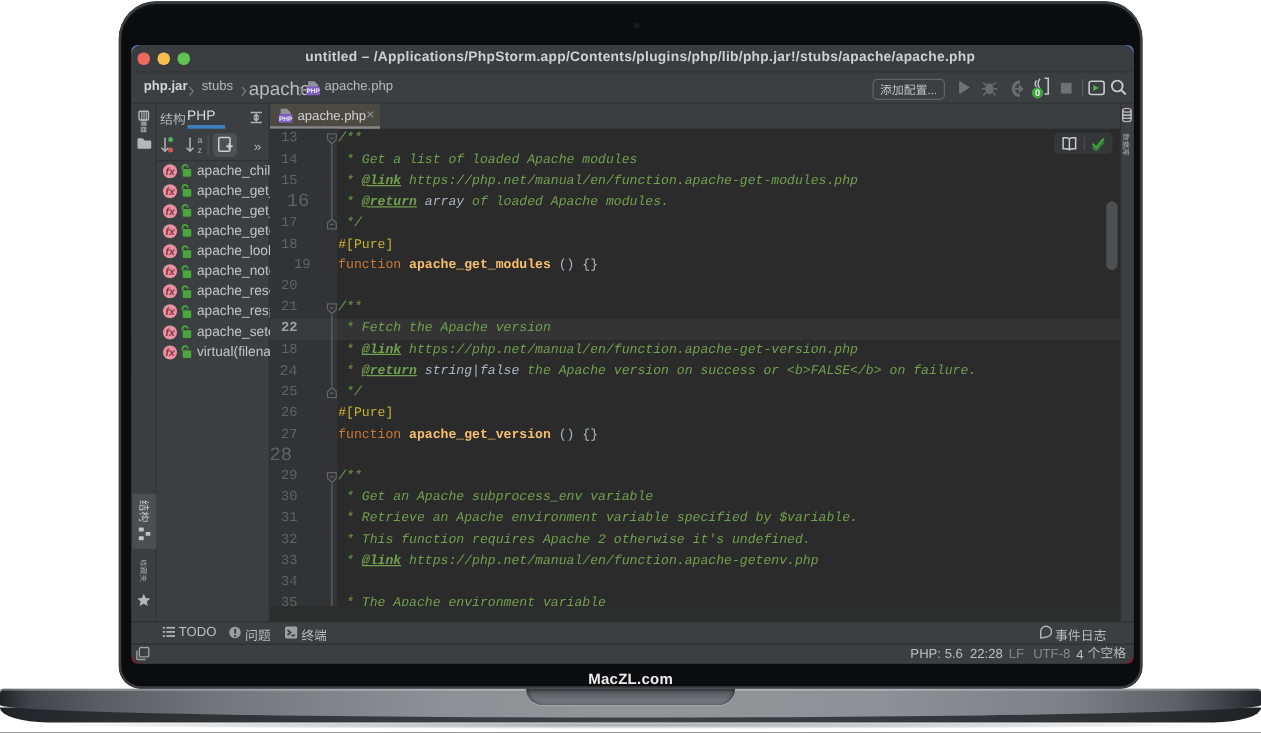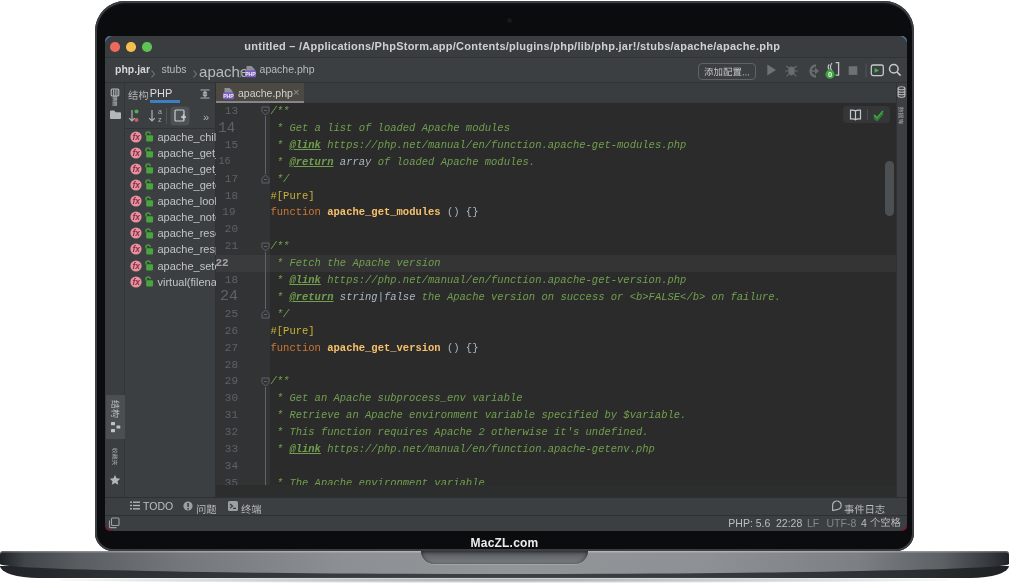--- a/index.html
+++ b/index.html
@@ -266,48 +266,48 @@
         <rect x="1" y="5.2" width="11" height="7" rx="1.2" fill="#7c5cc0"></rect>
         <text x="6.5" y="10.6" font-family="Liberation Sans" font-size="5.2" font-weight="bold" fill="#eee" text-anchor="middle">PHP</text>
       </svg></div>
 <div class="a" style="left:133px;top:51px;font-size:10.5px;color:#cfd1d3">apache.php</div>
 <div class="a" style="left:188px;top:50.5px;font-size:11px;color:#95989a">×</div>
 <div class="a" style="left:110.5px;top:65px;width:88.5px;height:2.5px;background:#848688"></div>
 <div class="a" style="left:110.5px;top:67.5px;width:54.9px;height:381.5px;background:#313335"></div>
 <div class="a" style="left:110.5px;top:219.6px;width:680px;height:16.9px;background:rgba(255,255,255,0.045)"></div>
 <div class="a mono" style="left:110.5px;top:67.50px;width:22.5px;text-align:right;color:#5f6366;font-weight:normal;font-size:11px">13</div>
 <div class="a mono" style="left:165.5px;top:67.50px;"><span class="c">/**</span></div>
-<div class="a mono" style="left:110.5px;top:84.40px;width:22.5px;text-align:center;color:#5f6366;font-weight:normal;font-size:14px">14</div>
+<div class="a mono" style="left:110.5px;top:84.40px;width:22.5px;text-align:right;color:#5f6366;font-weight:normal;font-size:11px">14</div>
 <div class="a mono" style="left:165.5px;top:84.40px;"><span class="c"> * Get a list of loaded Apache modules</span></div>
 <div class="a mono" style="left:110.5px;top:101.30px;width:22.5px;text-align:right;color:#5f6366;font-weight:normal;font-size:11px">15</div>
 <div class="a mono" style="left:165.5px;top:101.30px;"><span class="c"> * <span class="t">@link</span> https://php.net/manual/en/function.apache-get-modules.php</span></div>
-<div class="a mono" style="left:103px;top:118.20px;width:22.5px;text-align:right;color:#5f6366;font-weight:normal;font-size:10px">16</div>
+<div class="a mono" style="left:120px;top:118.20px;width:22.5px;text-align:right;color:#5f6366;font-weight:normal;font-size:15px">16</div>
 <div class="a mono" style="left:165.5px;top:118.20px;"><span class="c"> * <span class="t">@return</span> <span class="y">array</span> of loaded Apache modules.</span></div>
 <div class="a mono" style="left:110.5px;top:135.10px;width:22.5px;text-align:right;color:#5f6366;font-weight:normal;font-size:11px">17</div>
 <div class="a mono" style="left:165.5px;top:135.10px;"><span class="c"> */</span></div>
 <div class="a mono" style="left:110.5px;top:152.00px;width:22.5px;text-align:right;color:#5f6366;font-weight:normal;font-size:11px">18</div>
 <div class="a mono" style="left:165.5px;top:152.00px;"><span class="m">#[Pure]</span></div>
-<div class="a mono" style="left:108px;top:168.90px;width:22.5px;text-align:right;color:#5f6366;font-weight:normal;font-size:11px">19</div>
+<div class="a mono" style="left:121px;top:168.90px;width:22.5px;text-align:right;color:#5f6366;font-weight:normal;font-size:11px">19</div>
 <div class="a mono" style="left:165.5px;top:168.90px;"><span class="k">function</span><span class="w"> </span><span class="fn">apache_get_modules</span><span class="w"> () {}</span></div>
 <div class="a mono" style="left:110.5px;top:185.80px;width:22.5px;text-align:right;color:#5f6366;font-weight:normal;font-size:11px">20</div>
 <div class="a mono" style="left:110.5px;top:202.70px;width:22.5px;text-align:right;color:#5f6366;font-weight:normal;font-size:11px">21</div>
 <div class="a mono" style="left:165.5px;top:202.70px;"><span class="c">/**</span></div>
-<div class="a mono" style="left:110.5px;top:219.60px;width:22.5px;color:#a2a2a2;font-weight:bold;font-size:11px">22</div>
+<div class="a mono" style="left:110.5px;top:219.60px;width:22.5px;text-align:right;color:#a2a2a2;font-weight:bold;font-size:11px">22</div>
 <div class="a mono" style="left:165.5px;top:219.60px;"><span class="c"> * Fetch the Apache version</span></div>
 <div class="a mono" style="left:110.5px;top:236.50px;width:22.5px;text-align:right;color:#5f6366;font-weight:normal;font-size:11px">18</div>
 <div class="a mono" style="left:165.5px;top:236.50px;"><span class="c"> * <span class="t">@link</span> https://php.net/manual/en/function.apache-get-version.php</span></div>
-<div class="a mono" style="left:110.5px;top:253.40px;width:22.5px;text-align:right;color:#5f6366;font-weight:normal;font-size:15px">24</div>
+<div class="a mono" style="left:110.5px;top:253.40px;width:22.5px;text-align:right;color:#5f6366;font-weight:normal;font-size:12px">24</div>
 <div class="a mono" style="left:165.5px;top:253.40px;"><span class="c"> * <span class="t">@return</span> <span class="y">string|false</span> the Apache version on success or &lt;b&gt;FALSE&lt;/b&gt; on failure.</span></div>
 <div class="a mono" style="left:110.5px;top:270.30px;width:22.5px;text-align:right;color:#5f6366;font-weight:normal;font-size:11px">25</div>
 <div class="a mono" style="left:165.5px;top:270.30px;"><span class="c"> */</span></div>
 <div class="a mono" style="left:110.5px;top:287.20px;width:22.5px;text-align:right;color:#5f6366;font-weight:normal;font-size:11px">26</div>
 <div class="a mono" style="left:165.5px;top:287.20px;"><span class="m">#[Pure]</span></div>
 <div class="a mono" style="left:110.5px;top:304.10px;width:22.5px;text-align:right;color:#5f6366;font-weight:normal;font-size:11px">27</div>
 <div class="a mono" style="left:165.5px;top:304.10px;"><span class="k">function</span><span class="w"> </span><span class="fn">apache_get_version</span><span class="w"> () {}</span></div>
-<div class="a mono" style="left:110.5px;top:321.00px;width:22.5px;text-align:right;color:#5f6366;font-weight:normal;font-size:11px">28</div>
+<div class="a mono" style="left:110.5px;top:321.00px;width:22.5px;text-align:left;color:#5f6366;font-weight:normal;font-size:15px">28</div>
 <div class="a mono" style="left:110.5px;top:337.90px;width:22.5px;text-align:right;color:#5f6366;font-weight:normal;font-size:11px">29</div>
 <div class="a mono" style="left:165.5px;top:337.90px;"><span class="c">/**</span></div>
 <div class="a mono" style="left:110.5px;top:354.80px;width:22.5px;text-align:right;color:#5f6366;font-weight:normal;font-size:11px">30</div>
 <div class="a mono" style="left:165.5px;top:354.80px;"><span class="c"> * Get an Apache subprocess_env variable</span></div>
 <div class="a mono" style="left:110.5px;top:371.70px;width:22.5px;text-align:right;color:#5f6366;font-weight:normal;font-size:11px">31</div>
 <div class="a mono" style="left:165.5px;top:371.70px;text-align:center;"><span class="c"> * Retrieve an Apache environment variable specified by $variable.</span></div>
 <div class="a mono" style="left:110.5px;top:388.60px;width:22.5px;text-align:right;color:#5f6366;font-weight:normal;font-size:11px">32</div>
 <div class="a mono" style="left:165.5px;top:388.60px;"><span class="c"> * This function requires Apache 2 otherwise it's undefined.</span></div>
 <div class="a mono" style="left:110.5px;top:405.50px;width:22.5px;text-align:right;color:#5f6366;font-weight:normal;font-size:11px">33</div>
 <div class="a mono" style="left:165.5px;top:405.50px;"><span class="c"> * <span class="t">@link</span> https://php.net/manual/en/function.apache-getenv.php</span></div>

